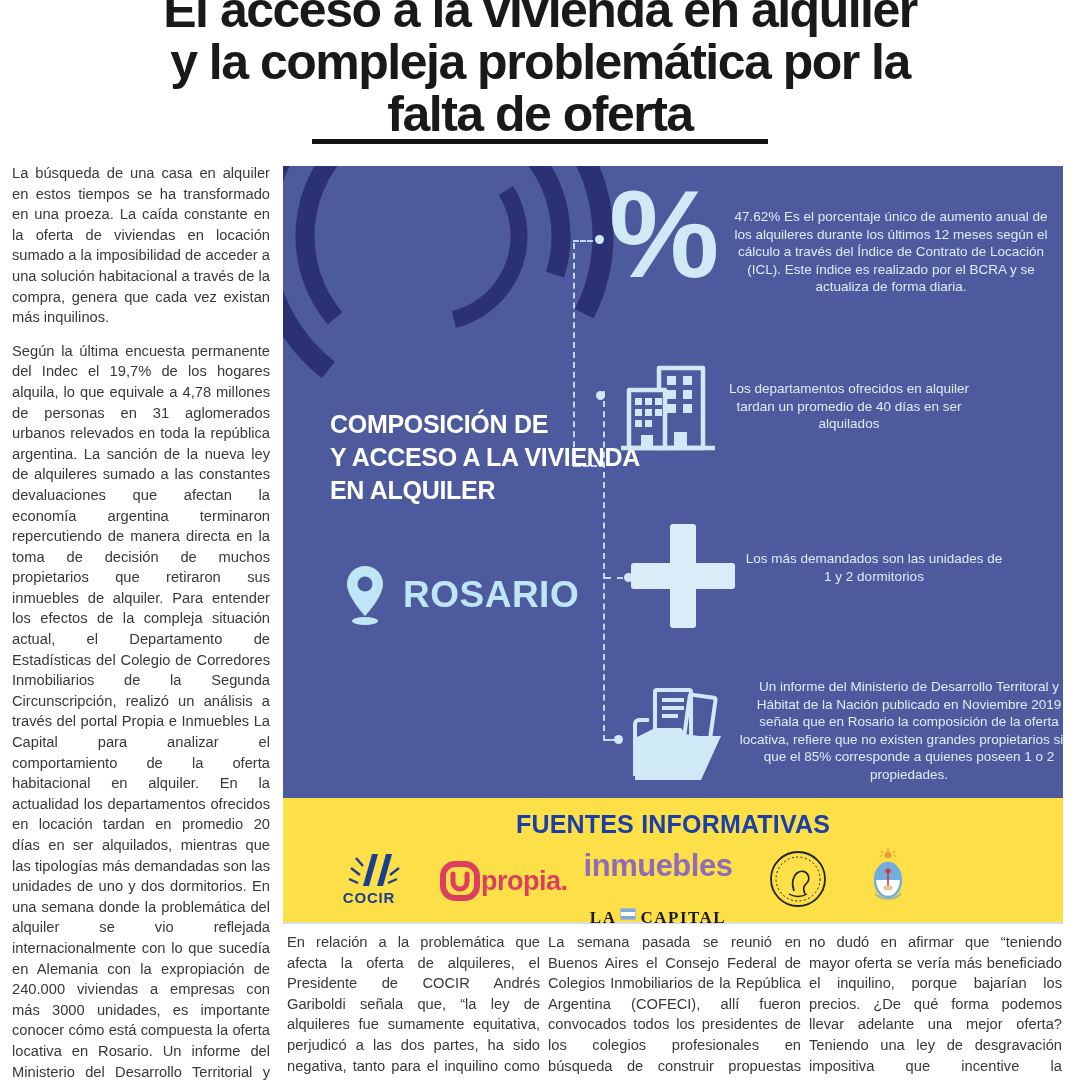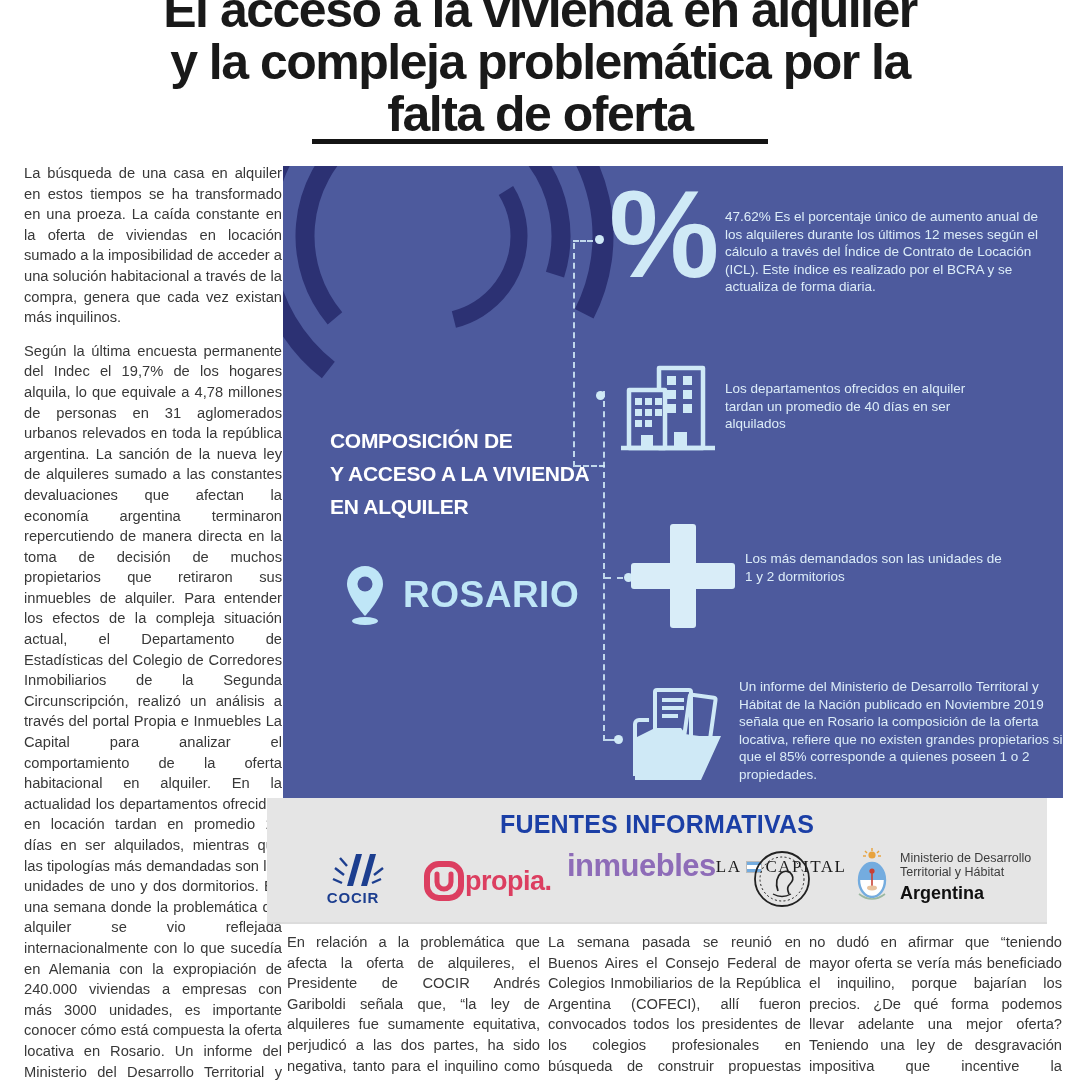--- a/index.html
+++ b/index.html
@@ -3,62 +3,62 @@
 <meta charset="utf-8">
 <style>
   html,body{margin:0;padding:0;background:#fff;}
   .page{position:relative;width:1080px;height:1080px;background:#fff;overflow:hidden;
         font-family:"Liberation Sans",sans-serif;color:#383838;}
   
   .headline{position:absolute;top:-16px;left:0;right:0;text-align:center;
             font-weight:700;font-size:50px;line-height:52px;letter-spacing:-1.5px;color:#191919;}
   .headline-rule{position:absolute;top:139px;left:312px;width:456px;height:5px;background:#141414;}
   
-  .left-col{position:absolute;left:24px;top:163px;width:258px;height:917px;overflow:hidden;
+  .left-col{position:absolute;left:12px;top:163px;width:258px;height:917px;overflow:hidden;
             font-size:14.7px;line-height:20.6px;text-align:justify;}
   .left-col p{margin:0 0 13px 0;}
   
   .panel{position:absolute;left:283px;top:166px;width:780px;height:632px;background:#4d5a9d;overflow:hidden;}
   .arcs{position:absolute;left:-60px;top:-140px;}
-  .info-title{position:absolute;left:47px;top:258px;font-weight:700;font-size:21px;line-height:33px;
+  .info-title{position:absolute;left:47px;top:242px;font-weight:700;font-size:25px;line-height:33px;
               letter-spacing:-0.3px;color:#ffffff;}
   .info-title .accent{color:#9fd8f2;}
   .rosario{position:absolute;left:60px;top:398px;display:flex;align-items:flex-start;}
   .rosario .city{margin:10px 0 0 16px;font-weight:700;font-size:37px;letter-spacing:0.5px;color:#bfe6f7;}
   
   .dashv{position:absolute;border-left:2px dashed rgba(214,238,250,0.85);}
   .dashh{position:absolute;border-top:2px dashed rgba(214,238,250,0.85);}
   .dot{position:absolute;width:9px;height:9px;border-radius:50%;background:#cfe9f6;}
   
   .pct{position:absolute;left:326px;top:8px;font-size:124px;font-weight:700;color:#cfe9f6;line-height:120px;}
-  .stat{position:absolute;color:#dcedf8;font-size:13.5px;line-height:17.6px;}
+  .stat{position:absolute;color:#dcedf8;font-size:13.5px;line-height:17.6px;text-align:center;}
   .stat-1{left:442px;top:42px;width:332px;}
   .stat-2{left:442px;top:214px;width:248px;}
   .stat-3{left:462px;top:384px;width:258px;}
   .stat-4{left:456px;top:512px;width:340px;}
   .bld{position:absolute;left:336px;top:194px;}
   .cross{position:absolute;left:348px;top:358px;width:104px;height:104px;}
   .cross i{position:absolute;background:#d9edf8;border-radius:3px;display:block;}
   .cross .h{left:0;top:39px;width:104px;height:26px;}
   .cross .v{left:39px;top:0;width:26px;height:104px;}
   .fold{position:absolute;left:338px;top:518px;}
   
-  .sources{position:absolute;left:267px;top:798px;width:780px;height:124px;background:#e5e5e5;
+  .sources{position:absolute;left:283px;top:798px;width:780px;height:124px;background:#fde047;
            border-bottom:2px solid #dcdcdc;}
   .sources-title{position:absolute;left:0;right:0;top:12px;text-align:center;font-weight:700;
                  font-size:25px;letter-spacing:0.2px;color:#1b3fa6;}
   .logo{position:absolute;display:flex;align-items:center;}
   .cocir{left:50px;top:52px;flex-direction:column;width:72px;}
   .cocir-label{font-weight:700;font-size:15px;letter-spacing:0.8px;color:#1c3e8f;margin-top:1px;}
   .propia{left:156px;top:62px;}
   .propia-label{font-weight:700;font-size:27px;color:#dc3e60;letter-spacing:-0.5px;}
-  .inmuebles{left:300px;top:52px;flex-direction:row;width:150px;}
+  .inmuebles{left:300px;top:52px;flex-direction:column;width:150px;gap:24px;}
   .inmuebles-word{font-weight:700;font-size:31px;letter-spacing:-0.5px;color:#8e6cb8;line-height:32px;}
-  .lacapital{display:flex;align-items:center;gap:4px;font-family:"Liberation Serif",serif;
-             font-weight:400;font-size:17px;letter-spacing:1.5px;color:#1a1a1a;margin-top:2px;}
+  .lacapital{display:flex;gap:4px;font-family:"Liberation Serif",serif;
+             font-weight:700;font-size:17px;letter-spacing:1.5px;color:#1a1a1a;margin-top:2px;}
   .flag{display:inline-block;width:14px;height:10px;border:1px solid #bbb;
         background:linear-gradient(#74acdf 33%,#fff 33% 66%,#74acdf 66%);}
   .bcra{left:486px;top:52px;}
   .ministry{left:586px;top:50px;gap:9px;}
   .ministry-text{font-size:12.5px;line-height:14.5px;color:#3c3c3c;}
   .ministry-text .ar{font-size:18px;line-height:22px;font-weight:700;color:#101010;margin-top:2px;}
   
   .bottom{position:absolute;left:287px;top:932px;width:776px;height:148px;overflow:hidden;
           display:flex;gap:8px;}
   .bottom .col{width:253px;font-size:14.7px;line-height:20.6px;text-align:justify;overflow:hidden;}
@@ -224,25 +224,20 @@
             <line x1="28" y1="8" x2="25" y2="8"></line>
         </g>
         <circle cx="19" cy="7" r="3.6" fill="#e8a33d"></circle>
         <ellipse cx="19" cy="32" rx="13" ry="17" fill="#fff" stroke="#74acdf" stroke-width="2.4"></ellipse>
         <path d="M6 32 a13 17 0 0 1 26 0 z" fill="#74acdf"></path>
         <line x1="19" y1="24" x2="19" y2="40" stroke="#c94034" stroke-width="1.6"></line>
         <circle cx="19" cy="23" r="2.6" fill="#c94034"></circle>
         <ellipse cx="19" cy="40" rx="5" ry="2.4" fill="#e8c39e"></ellipse>
         <path d="M6 46 q13 10 26 0" fill="none" stroke="#9bb8a0" stroke-width="1.6"></path>
       </svg>
-      <div class="ministry-text">
-        <div>Ministerio de Desarrollo</div>
-        <div>Territorial y Hábitat</div>
-        <div class="ar">Argentina</div>
-      </div>
     </div>
   </div>
 
   <div class="bottom">
     <div class="col">En relación a la problemática que afecta la oferta de alquileres, el Presidente de COCIR Andrés Gariboldi señala que, “la ley de alquileres fue sumamente equitativa, perjudicó a las dos partes, ha sido negativa, tanto para el inquilino como los propietarios. Desapareció el inversor, aquel que compraba un departamento para destinarlo al mercado locativo o refugiaba un dinero en</div>
     <div class="col">La semana pasada se reunió en Buenos Aires el Consejo Federal de Colegios Inmobiliarios de la República Argentina (COFECI), allí fueron convocados todos los presidentes de los colegios profesionales en búsqueda de construir propuestas para revertir la situación actual del mercado inmobiliario a nivel nacional. Una de las propuestas es la de modificar el artículo 1198</div>
     <div class="col">no dudó en afirmar que  “teniendo mayor oferta se vería más beneficiado el inquilino, porque bajarían los precios. ¿De qué forma podemos llevar adelante una mejor oferta? Teniendo una ley de desgravación impositiva que incentive la construcción”. Además agregó que la Universidad de Rosario realizó un estudio al respecto y argumentó: “Se debería premiar al histórico de alquileres de</div>
   </div>
 
 </div>

